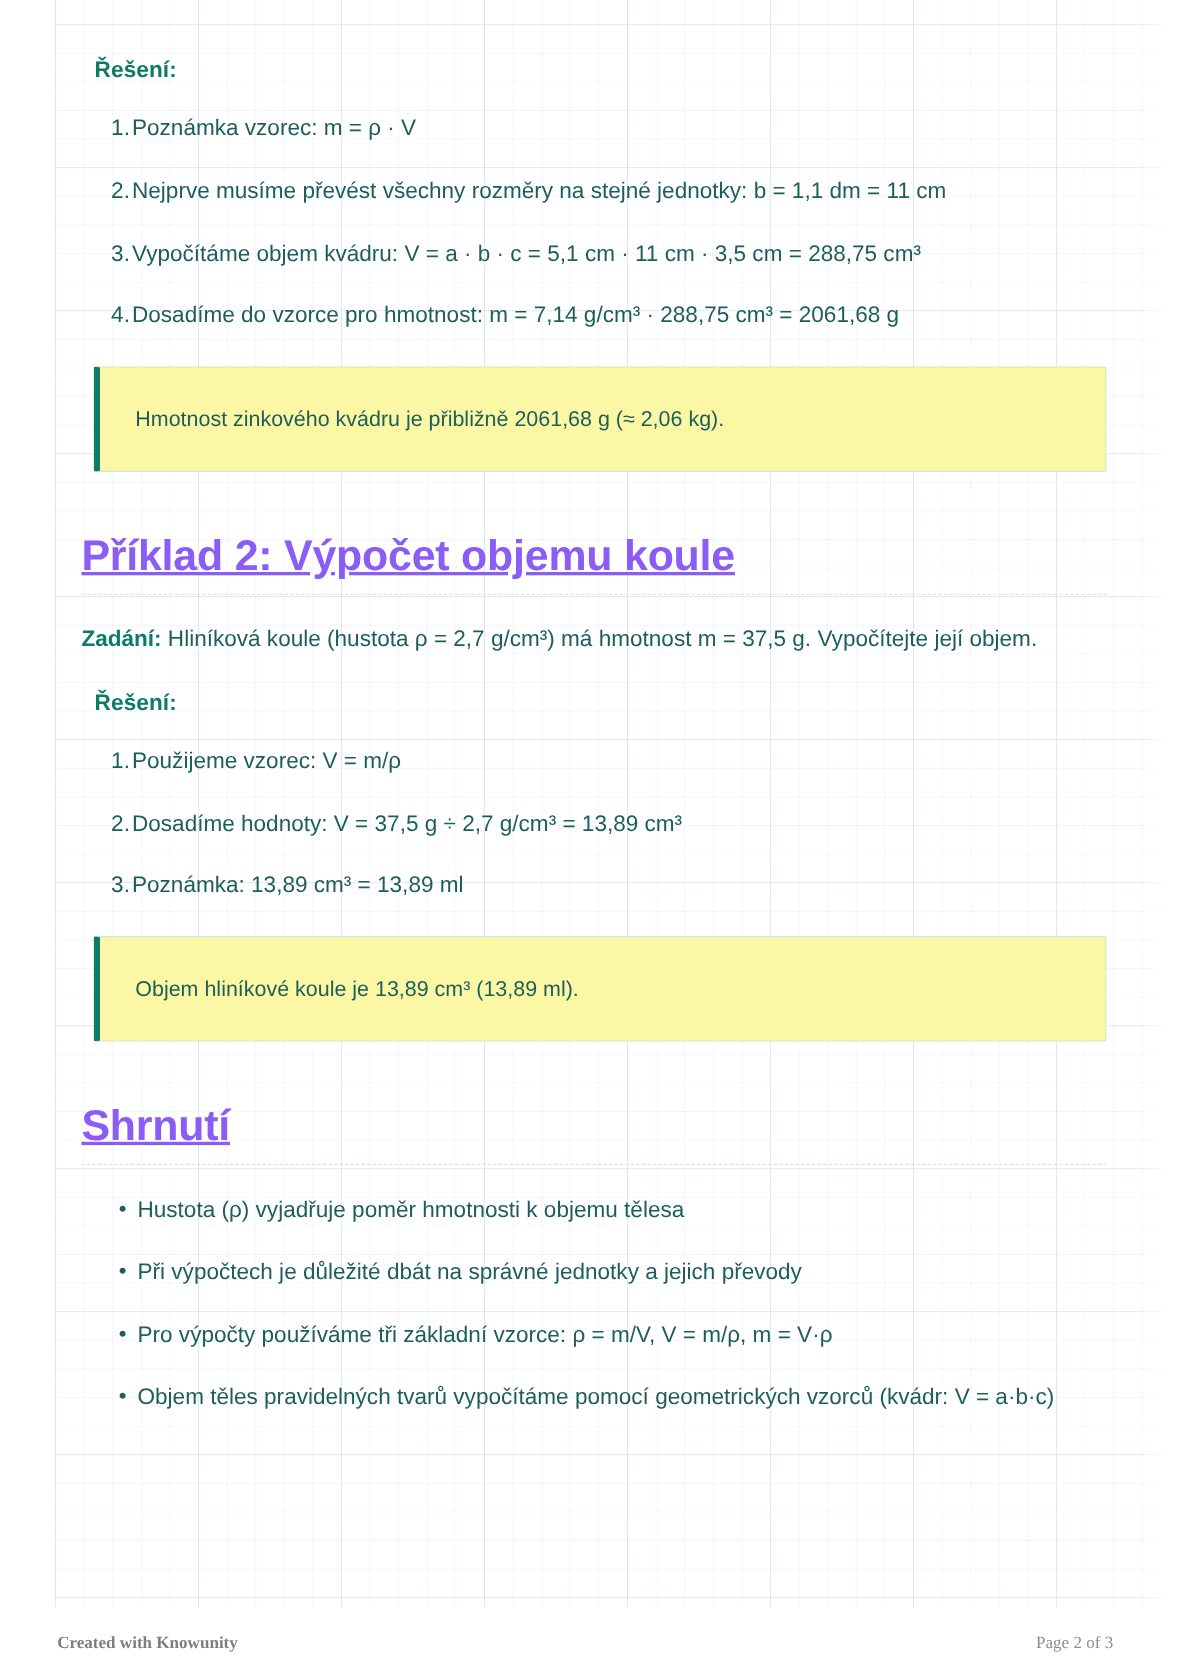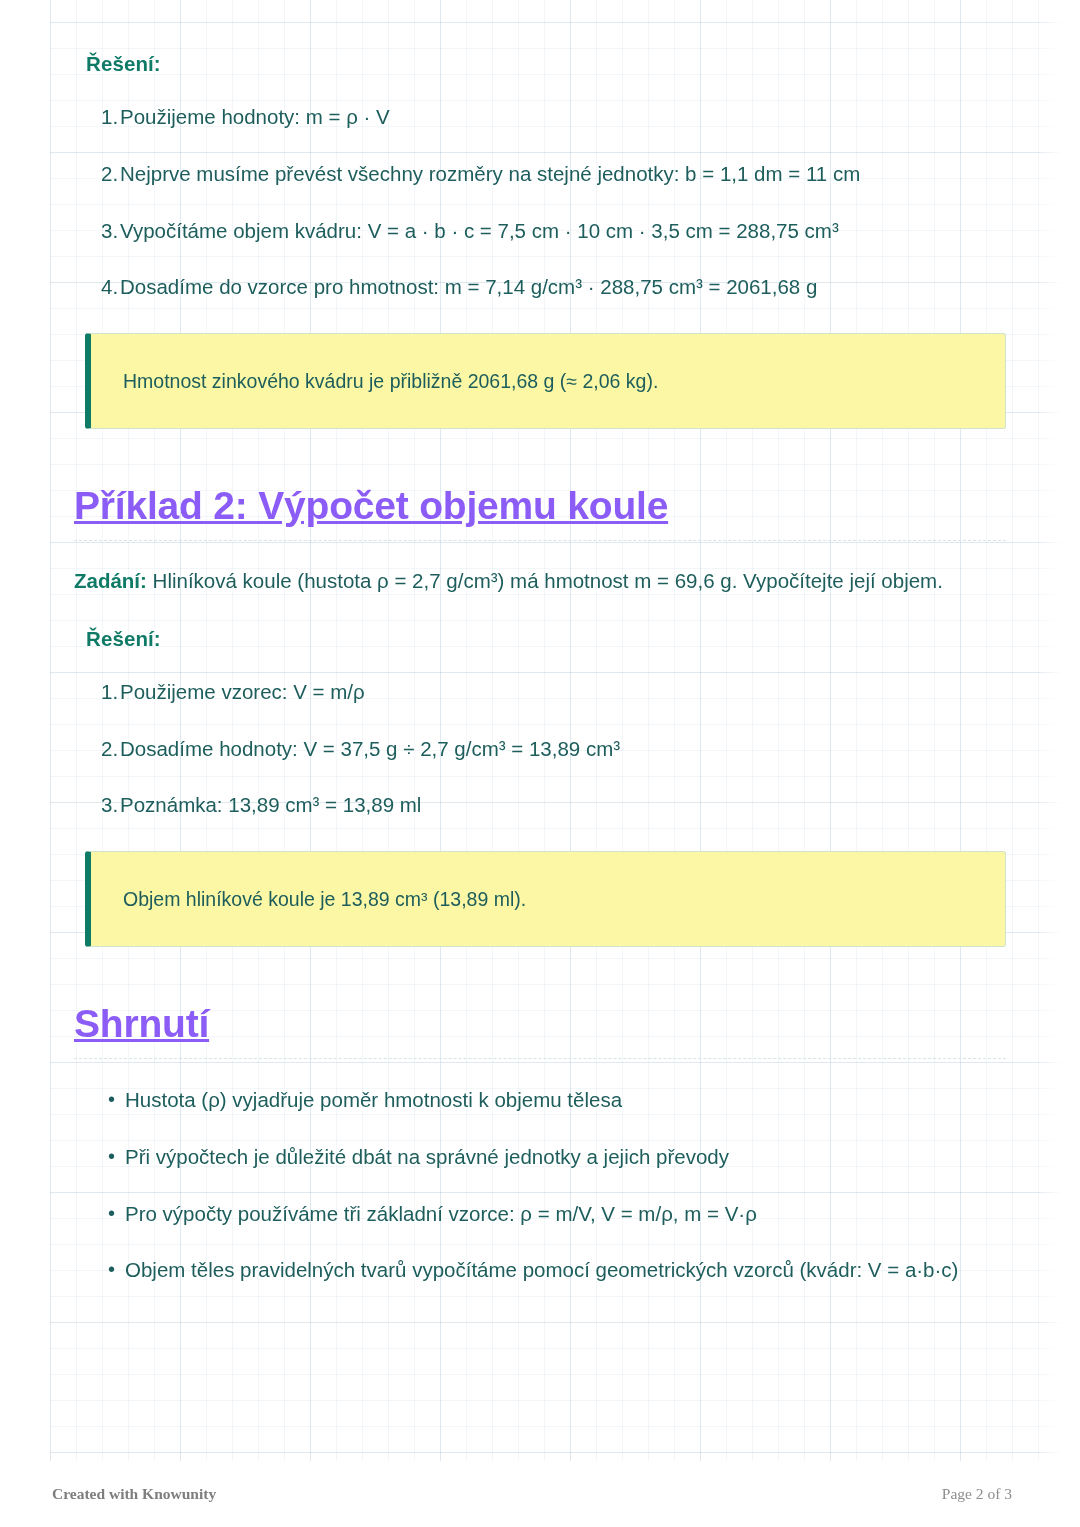--- a/index.html
+++ b/index.html
@@ -209,38 +209,38 @@
 
 <div id="page"></div>
 
 <div id="content">
 
   <section>
 
     <p class="label-strong solution-label">Řešení:</p>
 
     <ol class="steps">
-      <li>Použijeme hodnoty: m = ρ · V</li>
+      <li>Poznámka vzorec: m = ρ · V</li>
       <li>Nejprve musíme převést všechny rozměry na stejné jednotky: b = 1,1 dm = 11 cm</li>
-      <li>Vypočítáme objem kvádru: V = a · b · c = 7,5 cm · 10 cm · 3,5 cm = 288,75 cm³</li>
+      <li>Vypočítáme objem kvádru: V = a · b · c = 5,1 cm · 11 cm · 3,5 cm = 288,75 cm³</li>
       <li>Dosadíme do vzorce pro hmotnost: m = 7,14 g/cm³ · 288,75 cm³ = 2061,68 g</li>
     </ol>
 
     <div class="callout">
       <span class="callout-text">Hmotnost zinkového kvádru je přibližně 2061,68 g (≈ 2,06 kg).</span>
     </div>
   </section>
 
   <section class="section">
 
     <h2 class="section-heading">Příklad 2: Výpočet objemu koule</h2>
     <div class="section-rule"></div>
 
     <p class="para">
-      <b>Zadání:</b><span> Hliníková koule (hustota ρ = 2,7 g/cm³) má hmotnost m = 69,6 g. Vypočítejte její objem.</span>
+      <b>Zadání:</b><span> Hliníková koule (hustota ρ = 2,7 g/cm³) má hmotnost m = 37,5 g. Vypočítejte její objem.</span>
     </p>
 
     <p class="label-strong solution-label second">Řešení:</p>
 
     <ol class="steps">
       <li>Použijeme vzorec: V = m/ρ</li>
       <li>Dosadíme hodnoty: V = 37,5 g ÷ 2,7 g/cm³ = 13,89 cm³</li>
       <li>Poznámka: 13,89 cm³ = 13,89 ml</li>
     </ol>
 

